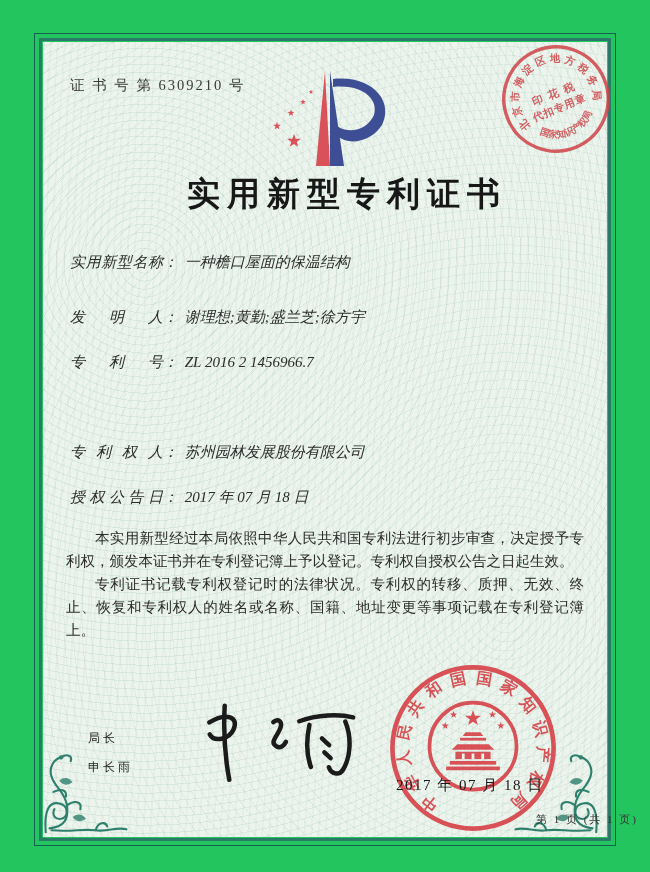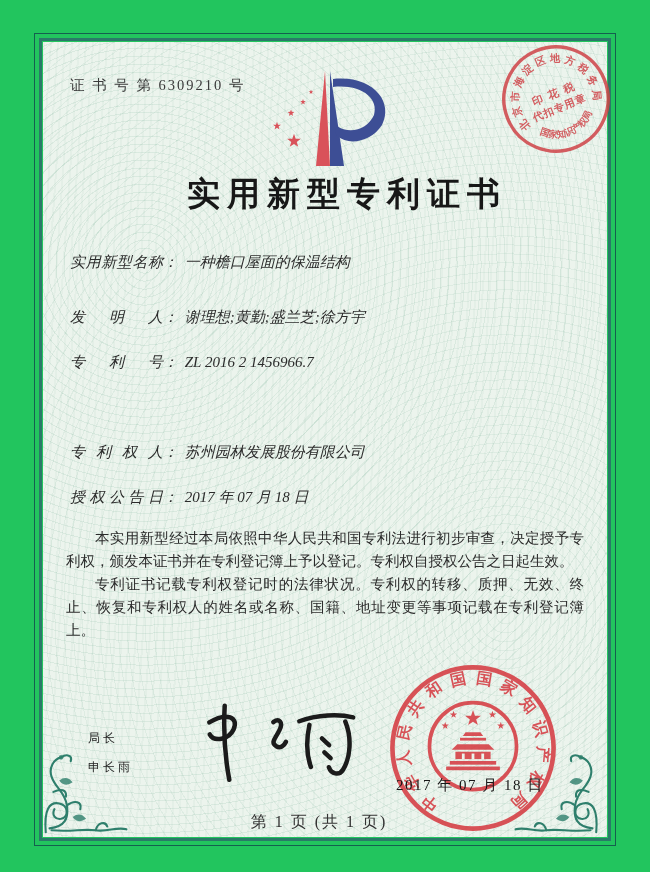--- a/index.html
+++ b/index.html
@@ -22,21 +22,21 @@
   .field .lbl{display:inline-block;width:6.2em;text-align:justify;text-align-last:justify;}
   .field .colon{margin-right:.45em;}
   .body-text{position:absolute;left:66px;width:518px;top:518px;font-size:14.5px;line-height:23px;
     color:#2b2b2b;text-align:justify;margin-top:9px;}
   .body-text p{margin:0;text-indent:2em;}
   .director{position:absolute;left:88px;top:724px;font-size:12px;letter-spacing:3px;color:#222;line-height:29px;}
   .signature{position:absolute;left:188px;top:692px;width:180px;height:100px;transform:rotate(-2deg);}
   .seal-tax{position:absolute;left:497px;top:40px;width:118px;height:118px;opacity:.85;}
   .seal-cnipa{position:absolute;left:385px;top:660px;width:176px;height:176px;opacity:.86;}
   .seal-date{position:absolute;left:396px;top:776px;font-size:15px;letter-spacing:1.5px;color:#161616;z-index:5;}
-  .footer{position:absolute;left:0;right:12px;top:812px;text-align:center;font-size:16px;letter-spacing:2px;color:#333;}
+  .footer{position:absolute;left:0;right:12px;top:812px;text-align:right;font-size:11px;letter-spacing:2px;color:#333;}
   .ornament{position:absolute;width:96px;height:96px;}
   .orn-left{left:40px;top:742px;}
   .orn-right{right:48px;top:742px;transform:scaleX(-1);}
   svg{display:block;}
 </style>
 </head>
 <body>
 
 <div class="page">
 

